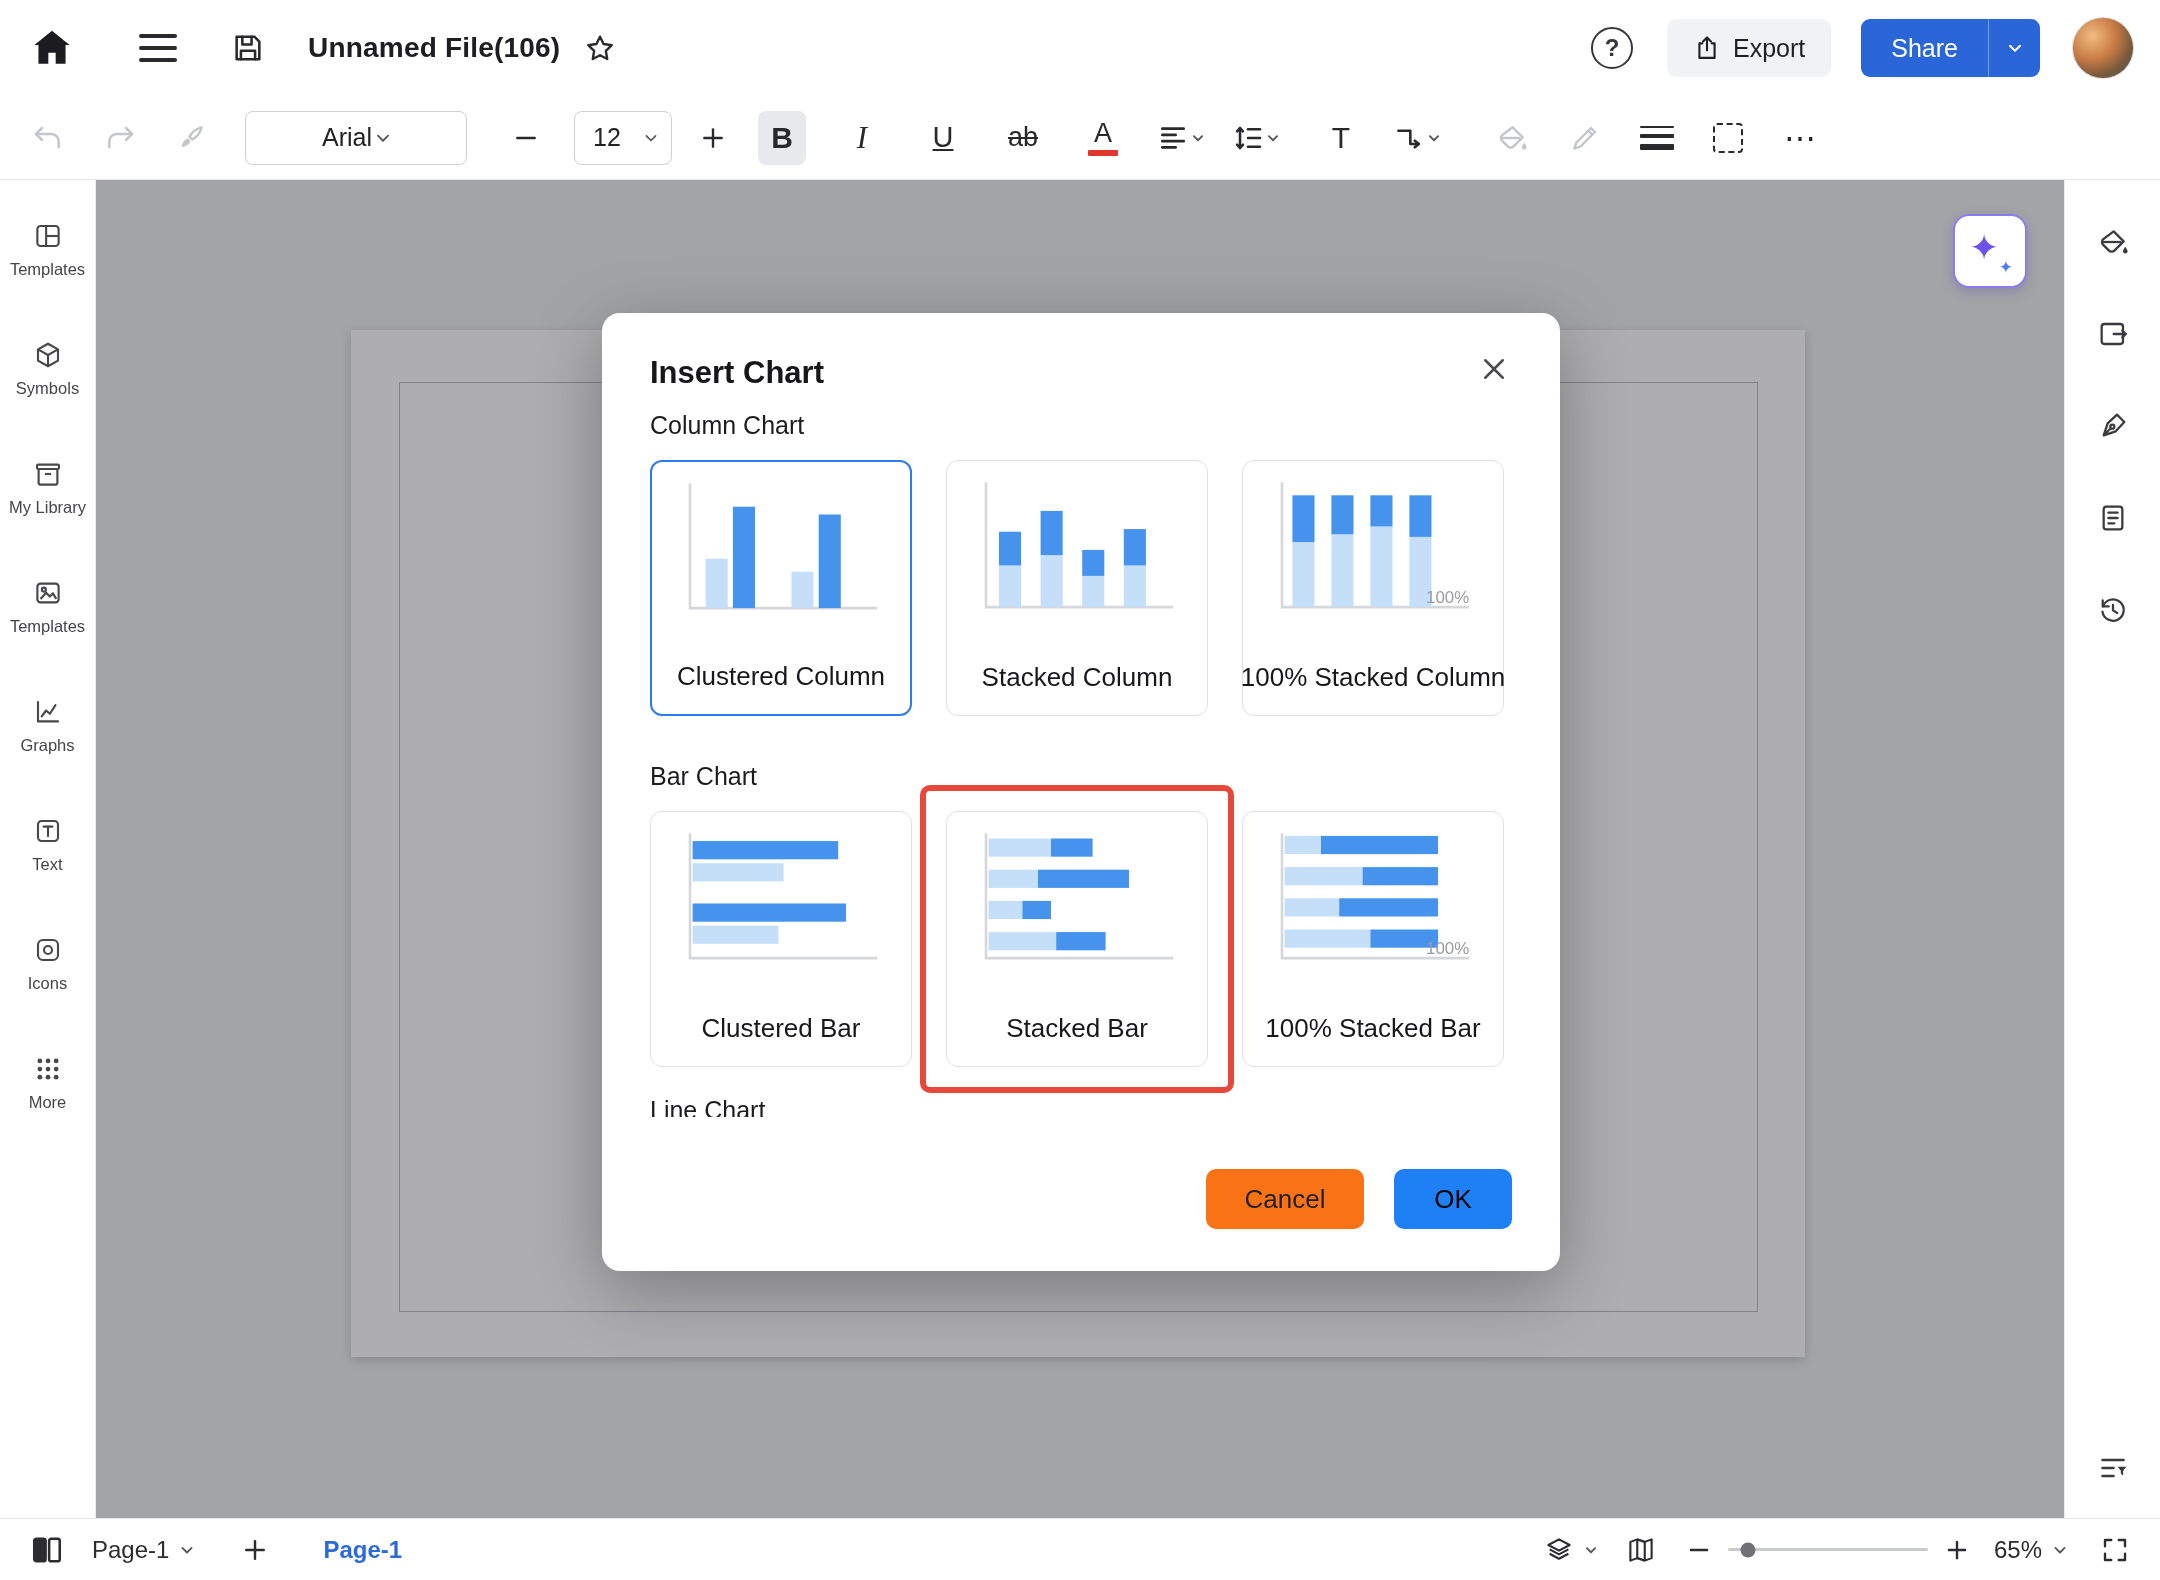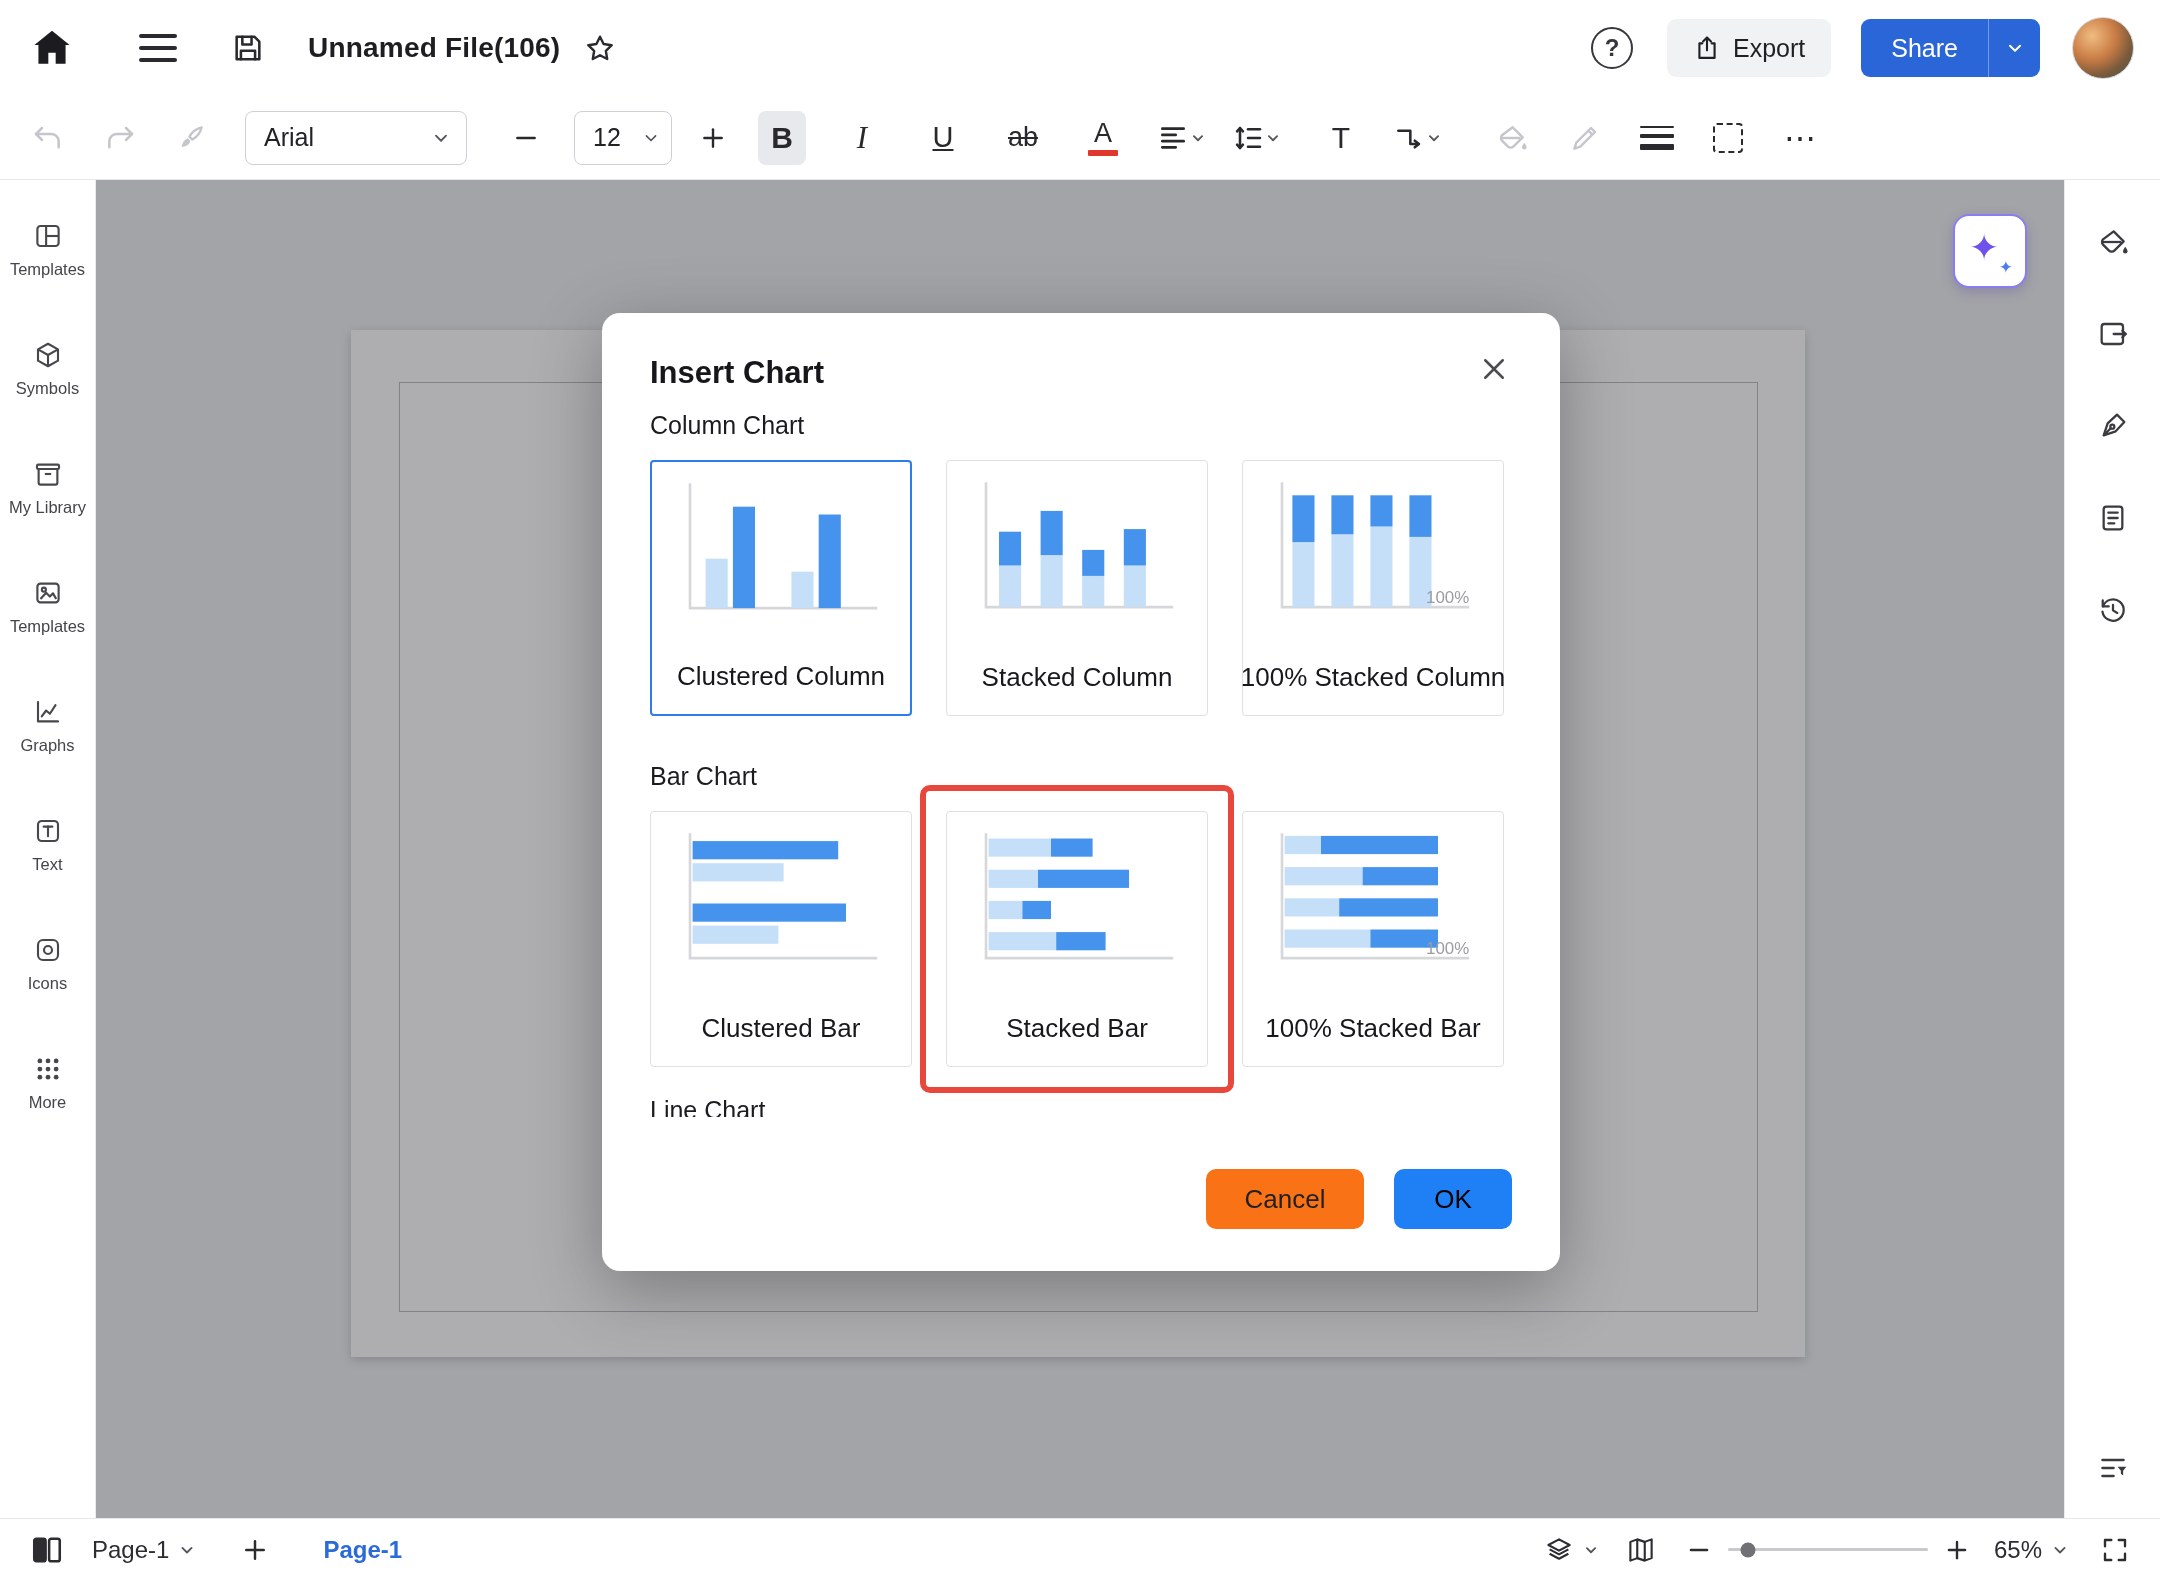--- a/index.html
+++ b/index.html
@@ -26,21 +26,21 @@
   .toolbar{height:84px;display:flex;align-items:center;background:#fff;border-bottom:1px solid #e8e8ec;padding-left:0;position:relative;z-index:9}
   .tbtn{width:48px;height:54px;display:flex;flex-direction:column;align-items:center;justify-content:center;border:none;background:none;border-radius:8px;color:#28282d;font-size:29px}
   .tbtn.disabled{color:#c4c6cc}
   .tbtn.active{background:#e8e9ed}
   .glyph-b{font-weight:800;font-size:30px}
   .glyph-i{font-family:"Liberation Serif",serif;font-style:italic;font-size:31px}
   .glyph-u{text-decoration:underline;font-size:29px}
   .glyph-ab{text-decoration:line-through;font-size:27px}
   .fc-bar{width:30px;height:6px;background:#df372c;border-radius:1px;margin-top:3px}
   .select-box{height:54px;border:1.5px solid #cfd0d5;border-radius:8px;display:flex;align-items:center;background:#fff;color:#222227;font-size:25px}
-  .font-box{width:222px;margin-left:30px;padding:0 14px 0 18px;justify-content:space-between}
+  .font-box{width:222px;margin-left:30px;padding:0 14px 0 18px;justify-content:center}
   .size-box{width:98px;margin-left:24px;padding:0 10px 0 18px;justify-content:space-between}
   .grp{display:flex;align-items:center;border:none;background:none;color:#28282d}
   .lw{width:34px;background:#2a2a2e;border-radius:1px}
   .dash-sq{width:30px;height:30px;border:2.5px dashed #2a2a2e;border-radius:4px}
 
   
   .main{display:flex;height:1338px}
   .lsb{width:96px;background:#fff;border-right:1px solid #ececf0;display:flex;flex-direction:column;align-items:center;padding-top:10px}
   .lsb-item{width:96px;height:119px;display:flex;flex-direction:column;align-items:center;justify-content:center;gap:9px;border:none;background:none}
   .lsb-item .lbl{font-size:16.5px;color:#45454b;line-height:1.15;text-align:center;max-width:78px}
@@ -61,21 +61,21 @@
   
   .modal{position:absolute;left:506px;top:133px;width:958px;height:958px;background:#fff;border-radius:18px;box-shadow:0 18px 70px rgba(0,0,0,.30);z-index:3;display:flex;flex-direction:column}
   .modal-head{padding:34px 44px 0 48px;display:flex;align-items:flex-end;justify-content:space-between}
   .modal-title{font-size:31px;font-weight:700;color:#16161b}
   .close-btn{width:44px;height:44px;border:none;background:none;color:#4b4b52;display:flex;align-items:center;justify-content:center}
   .modal-body{height:726px;padding:10px 48px 0;overflow:hidden}
   .sec-label{font-size:25px;color:#1b1b20;margin:10px 0 20px}
   .sec-label.second{margin-top:46px}
   .sec-label.truncated{margin-top:29px;margin-bottom:0}
   .cards{display:flex;gap:34px}
-  .card{width:262px;height:256px;background:#fff;border:1.5px solid #dfdfe4;border-radius:4px;display:flex;flex-direction:column;align-items:center;position:relative}
+  .card{width:262px;height:256px;background:#fff;border:1.5px solid #dfdfe4;border-radius:12px;display:flex;flex-direction:column;align-items:center;position:relative}
   .card.selected{border:2px solid #2e7ce9}
   .card-label{margin-top:auto;margin-bottom:22px;font-size:26px;color:#17171c;white-space:nowrap}
   .preview{width:208px;height:151px;margin-top:16px;flex:none}
   .axis{stroke:#d6d7db;stroke-width:2;fill:none}
   .lt{fill:#c5dff9}
   .dk{fill:#4593ec}
   .pct{font-size:13px;fill:#9b9ba2}
   .annotation{position:absolute;inset:-27px;border:6px solid #e8473b;border-radius:10px;pointer-events:none;z-index:4}
   .modal-foot{margin-top:auto;display:flex;justify-content:flex-end;gap:30px;padding:0 48px 42px}
   .btn{height:60px;border:none;border-radius:10px;font-size:26px}

